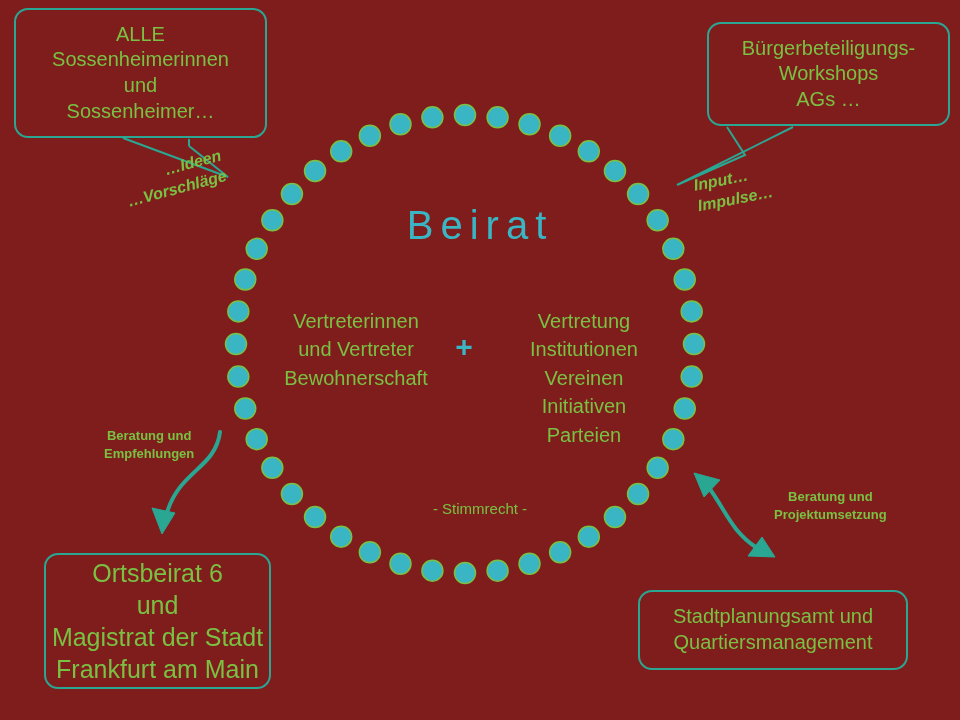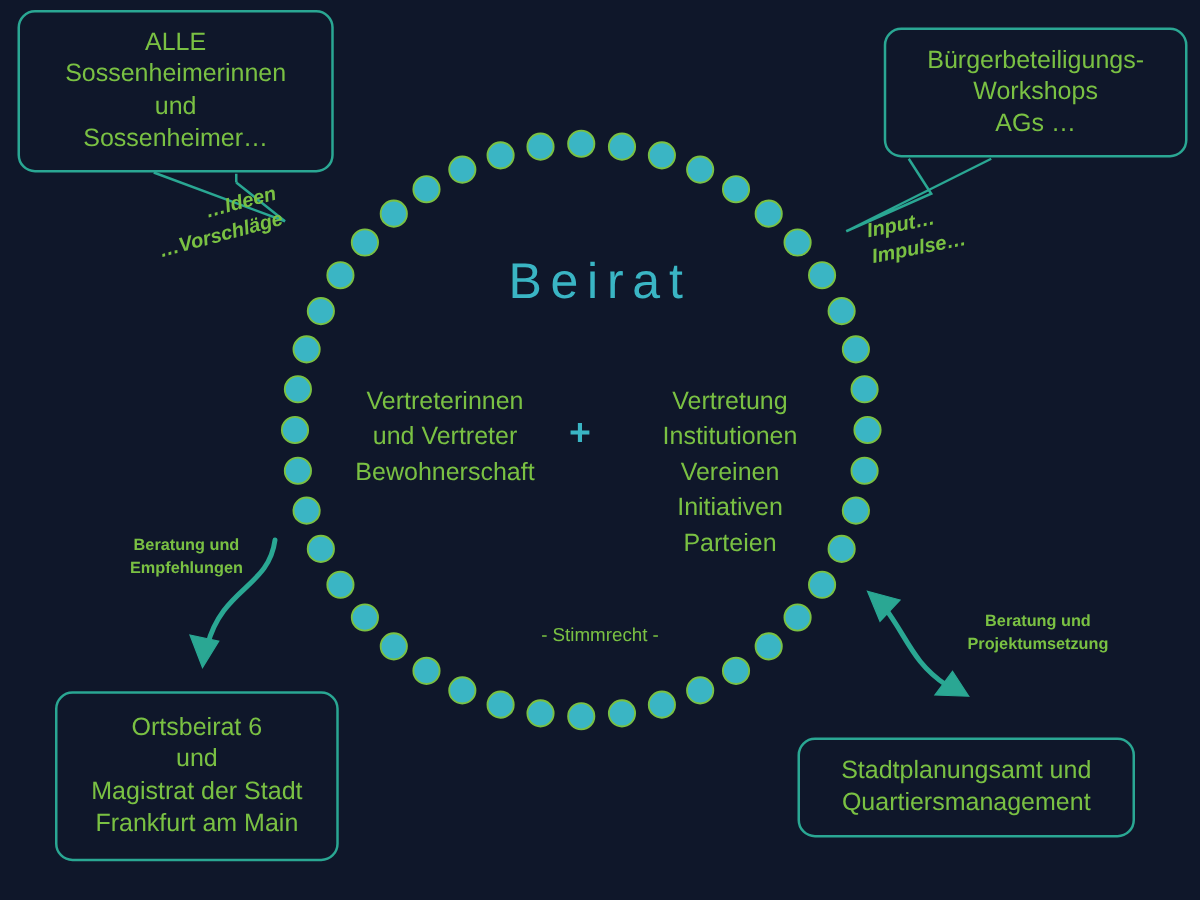--- a/index.html
+++ b/index.html
@@ -4,21 +4,21 @@
 <style>
   html, body {
     margin: 0;
     padding: 0;
     background: #ffff00;
   }
   #stage {
     position: relative;
     width: 960px;
     height: 720px;
-    background: #0f172a;
+    background: #7f1d1d;
     overflow: hidden;
     font-family: "Liberation Sans", sans-serif;
   }
   #svg-layer {
     position: absolute;
     left: 0; top: 0;
     width: 960px; height: 720px;
   }
 
   
@@ -44,21 +44,21 @@
     font-size: 20px;
   }
   #bubble-workshops {
     left: 707px; top: 22px;
     width: 243px; height: 104px;
     font-size: 20px;
   }
   #box-ortsbeirat {
     left: 44px; top: 553px;
     width: 227px; height: 136px;
-    font-size: 20px;
+    font-size: 25px;
   }
   #box-stadtplanung {
     left: 638px; top: 590px;
     width: 270px; height: 80px;
     font-size: 20px;
   }
 
   
   #beirat-title {
     position: absolute;

